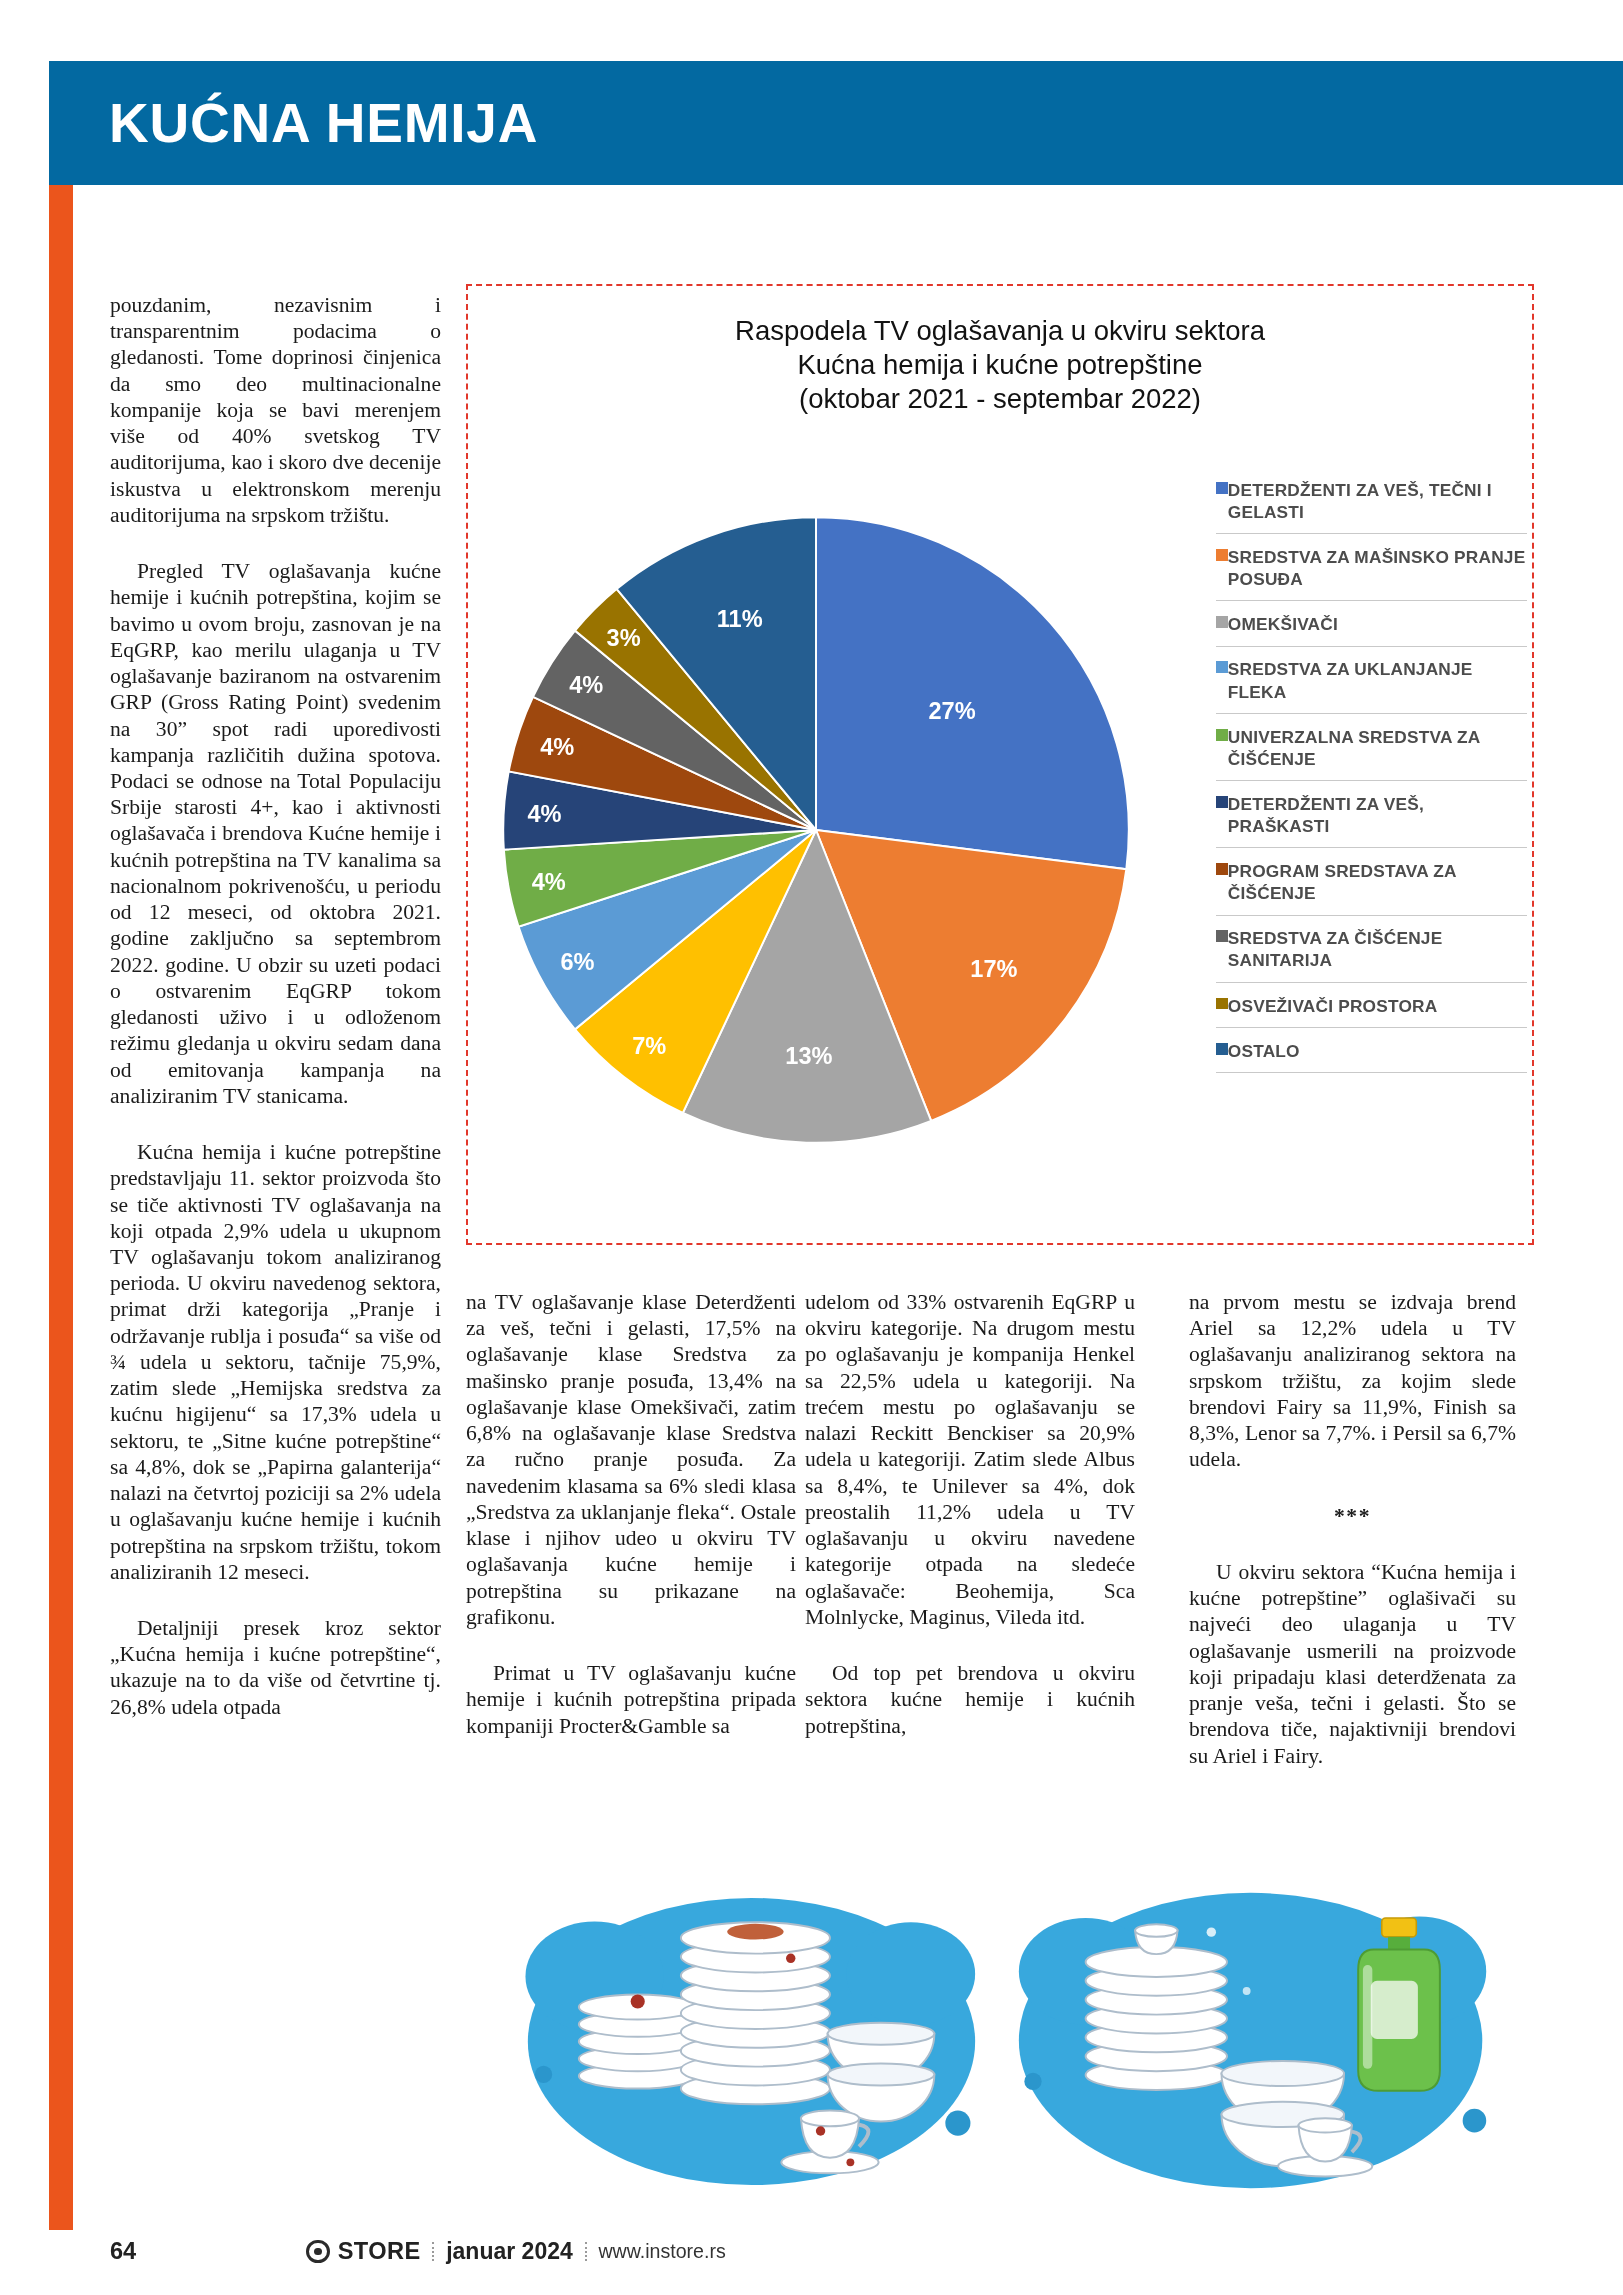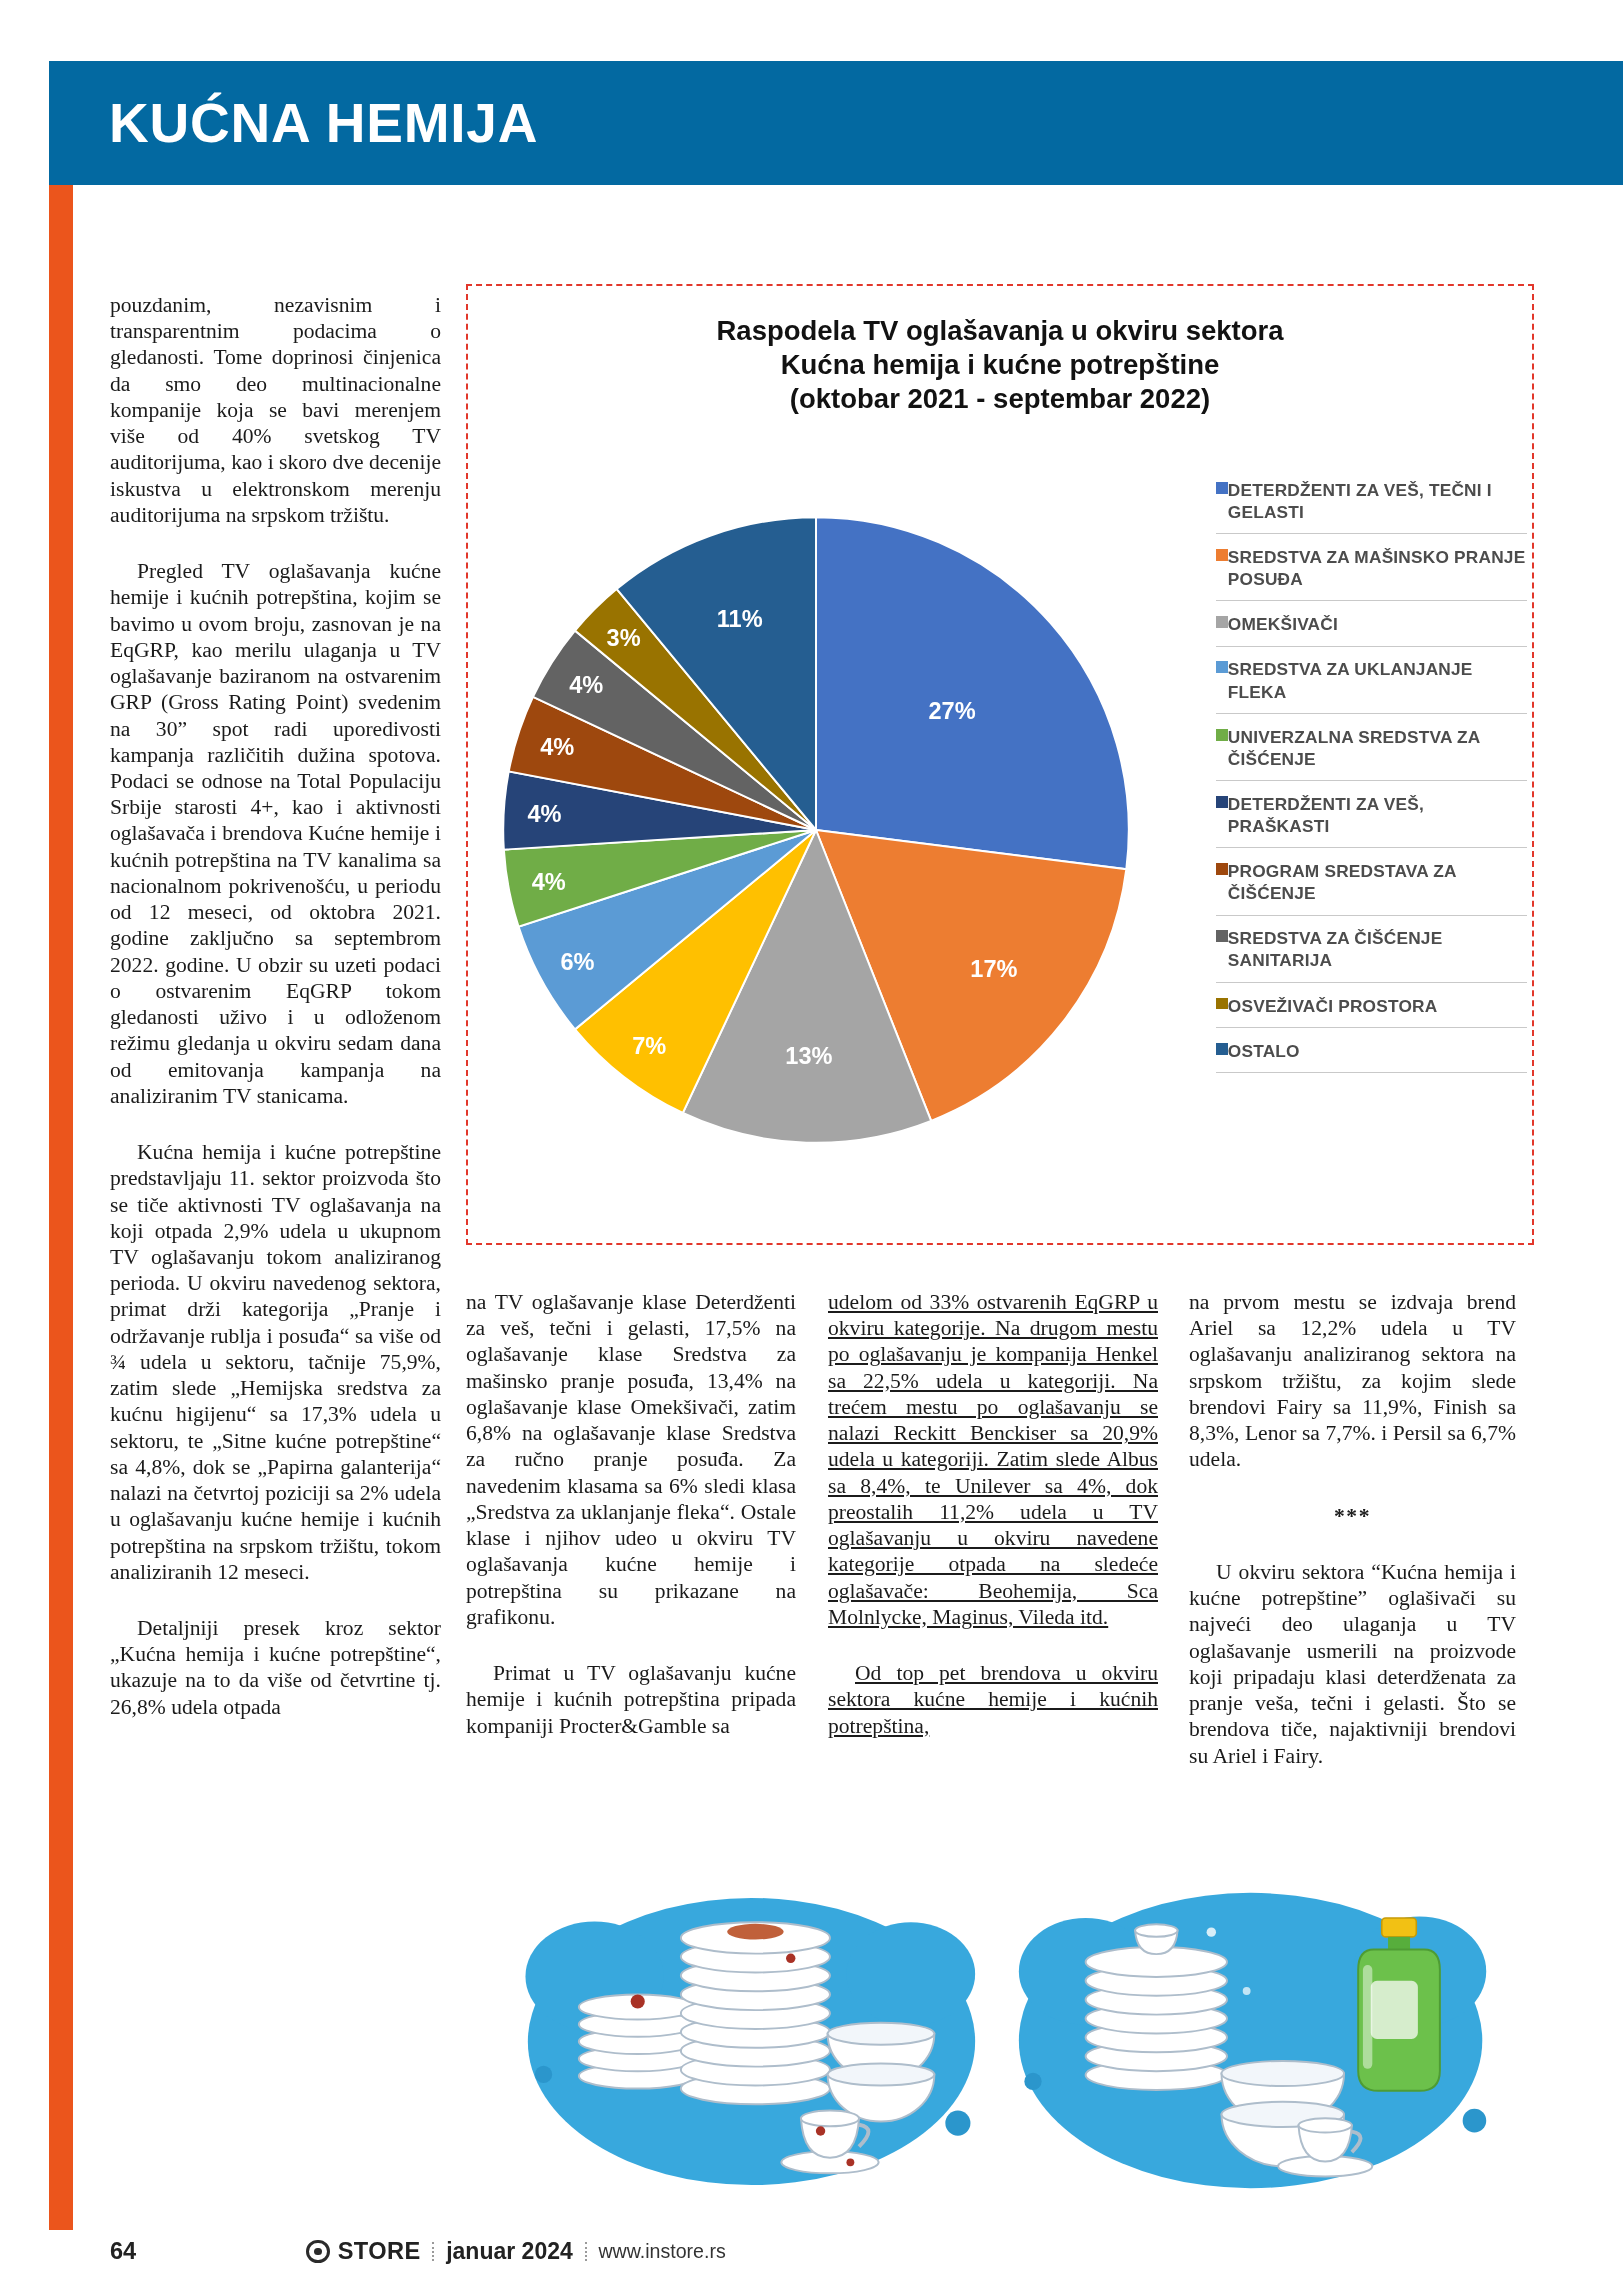--- a/index.html
+++ b/index.html
@@ -20,31 +20,31 @@
   .side-strip {
     position:absolute; left:49px; top:185px; width:23.6px; height:2045px; background:#EB551C;
   }
   
   .textcol { font-size:21.6px; line-height:1.215; text-align:justify; }
   .textcol p + p { margin-top:30px; }
   .textcol p.indent { text-indent:27px; }
   .col-left { position:absolute; left:110px; top:292px; width:331px; }
   .bodycol  { position:absolute; top:1289px; width:330px; }
   #bodycol1 { left:466px; }
-  #bodycol2 { left:828px;text-decoration:underline; }
+  #bodycol2 { left:805px; }
   #bodycol3 { left:1189px; width:327px; }
   .stars { text-align:center; margin:22px 0 22px; letter-spacing:1.6px; font-weight:bold; }
   
   .chart-panel {
     position:absolute; left:466px; top:284px; width:1068px; height:961px;
     border:2.4px dashed #E2372B; background:#ffffff;
   }
   .chart-title {
     margin-top:28px; text-align:center;
-    font-family:"Liberation Sans", sans-serif; font-weight:bold;
+    font-family:"Liberation Sans", sans-serif; font-weight:normal;
     font-size:27.5px; line-height:1.24; color:#121212;
   }
   .pie-wrap { position:absolute; left:14px; top:210px; width:668px; height:668px; }
   .pie-label {
     font-family:"Liberation Sans", sans-serif; font-weight:bold;
     font-size:30px; fill:#ffffff;
   }
   .legend { position:absolute; left:748px; top:181px; width:311px; }
   .legend-item {
     display:flex; align-items:flex-start; 

